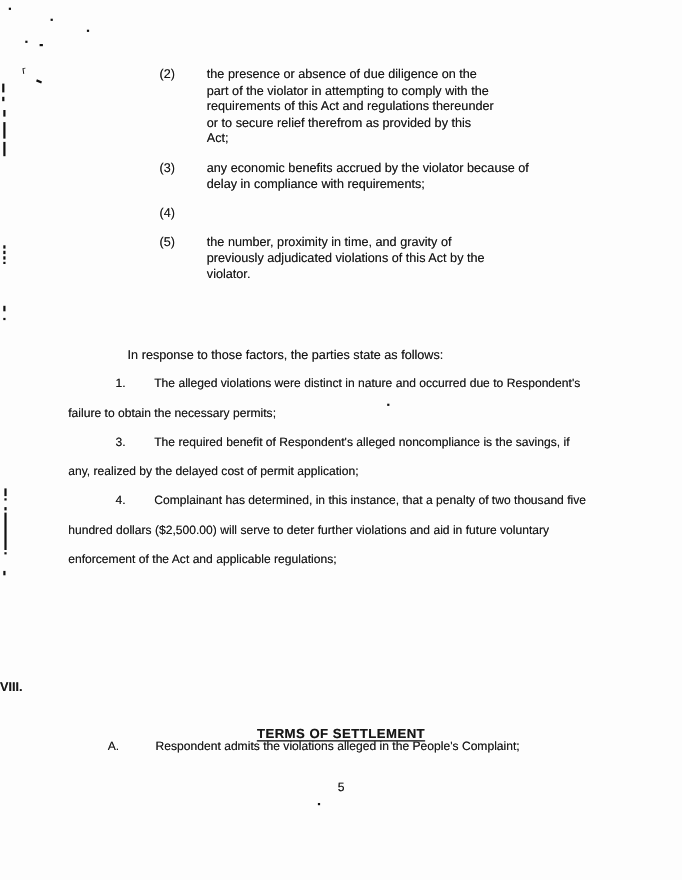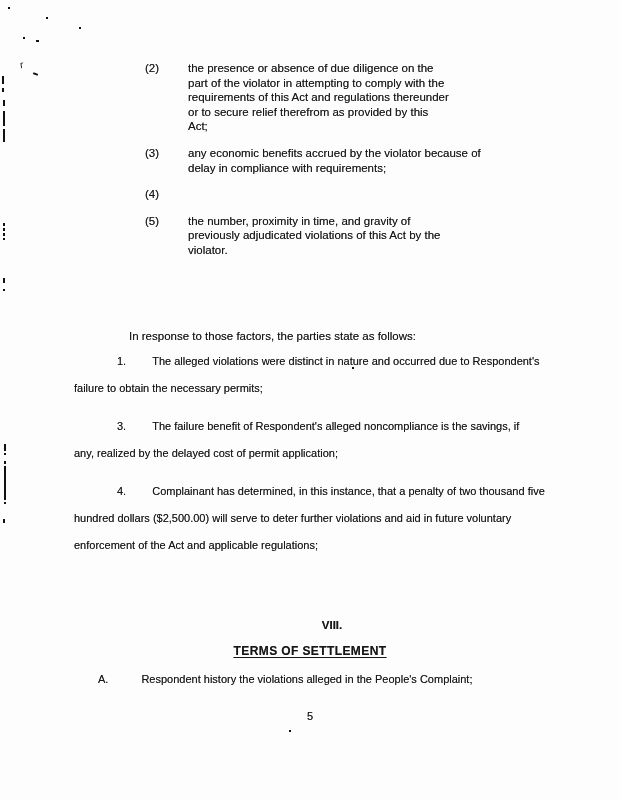--- a/index.html
+++ b/index.html
@@ -13,31 +13,31 @@
     overflow:hidden;
   }
 
   
   .factors { position:absolute; left:145px; top:61px; }
   .factor { display:flex; margin-bottom:12px; font-size:11.5px; line-height:14.6px; }
   .flabel { flex:0 0 43px; }
   .ftext  { white-space:pre-line; }
 
   
-  .intro { position:absolute; left:112px; top:313px; font-size:11.5px; margin:17px; }
+  .intro { position:absolute; left:112px; top:313px; font-size:11.5px; margin:4px; }
 
   
   .responses { position:absolute; left:62px; top:336px; width:548px; }
-  .resp { margin:12px; font-size:11px; line-height:26.6px; white-space:pre-line; text-indent:43px; }
+  .resp { margin:0; font-size:11px; line-height:26.6px; white-space:pre-line; text-indent:43px; }
   .rtab { display:inline-block; width:26px; }
 
   
-  .section-numeral { position:absolute; top:619px; left:0; right:0; text-align:center;
-                     font-weight:700; font-size:11.5px;padding-left:44px; }
-  .section-heading { position:absolute; top:644px; left:0; right:0; text-align:center;
+  .section-numeral { position:absolute; top:619px; left:0; right:0; text-align:left;
+                     font-weight:700; font-size:11.5px; }
+  .section-heading { position:absolute; top:660px; left:0; right:0; text-align:center;
                      font-weight:700; font-size:12px; letter-spacing:0.4px;
                      text-decoration:underline; text-underline-offset:2px; }
 
   
   .terms { position:absolute; left:62px; top:669px; width:548px; }
   .term { margin:0; font-size:11px; line-height:20px; white-space:pre-line; text-indent:36px; }
   .ttab { display:inline-block; width:33px; }
 
   
   .page-number { position:absolute; top:710px; left:0; right:0; text-align:center; font-size:11px; }
@@ -104,29 +104,29 @@
 previously adjudicated violations of this Act by the
 violator.</div>
       </div>
     </div>
 
   <p class="intro">In response to those factors, the parties state as follows:</p>
 
   <div class="responses">
       <p class="resp"><span class="rnum">1.</span><span class="rtab"></span><span class="rtxt">The alleged violations were distinct in nature and occurred due to Respondent's
 failure to obtain the necessary permits;</span></p>
-      <p class="resp"><span class="rnum">3.</span><span class="rtab"></span><span class="rtxt">The failure benefit of Respondent's alleged noncompliance is the savings, if
+      <p class="resp"><span class="rnum">3.</span><span class="rtab"></span><span class="rtxt">The required benefit of Respondent's alleged noncompliance is the savings, if
 any, realized by the delayed cost of permit application;</span></p>
       <p class="resp"><span class="rnum">4.</span><span class="rtab"></span><span class="rtxt">Complainant has determined, in this instance, that a penalty of two thousand five
 hundred dollars ($2,500.00) will serve to deter further violations and aid in future voluntary
 enforcement of the Act and applicable regulations;</span></p>
     </div>
 
   <div class="section-numeral">VIII.</div>
   <div class="section-heading">TERMS OF SETTLEMENT</div>
 
   <div class="terms">
-      <p class="term"><span class="tnum">A.</span><span class="ttab"></span><span class="ttxt">Respondent history the violations alleged in the People's Complaint;</span></p>
+      <p class="term"><span class="tnum">A.</span><span class="ttab"></span><span class="ttxt">Respondent admits the violations alleged in the People's Complaint;</span></p>
     </div>
 
   <div class="page-number">5</div>
 
 </div>
 
 </body></html>

